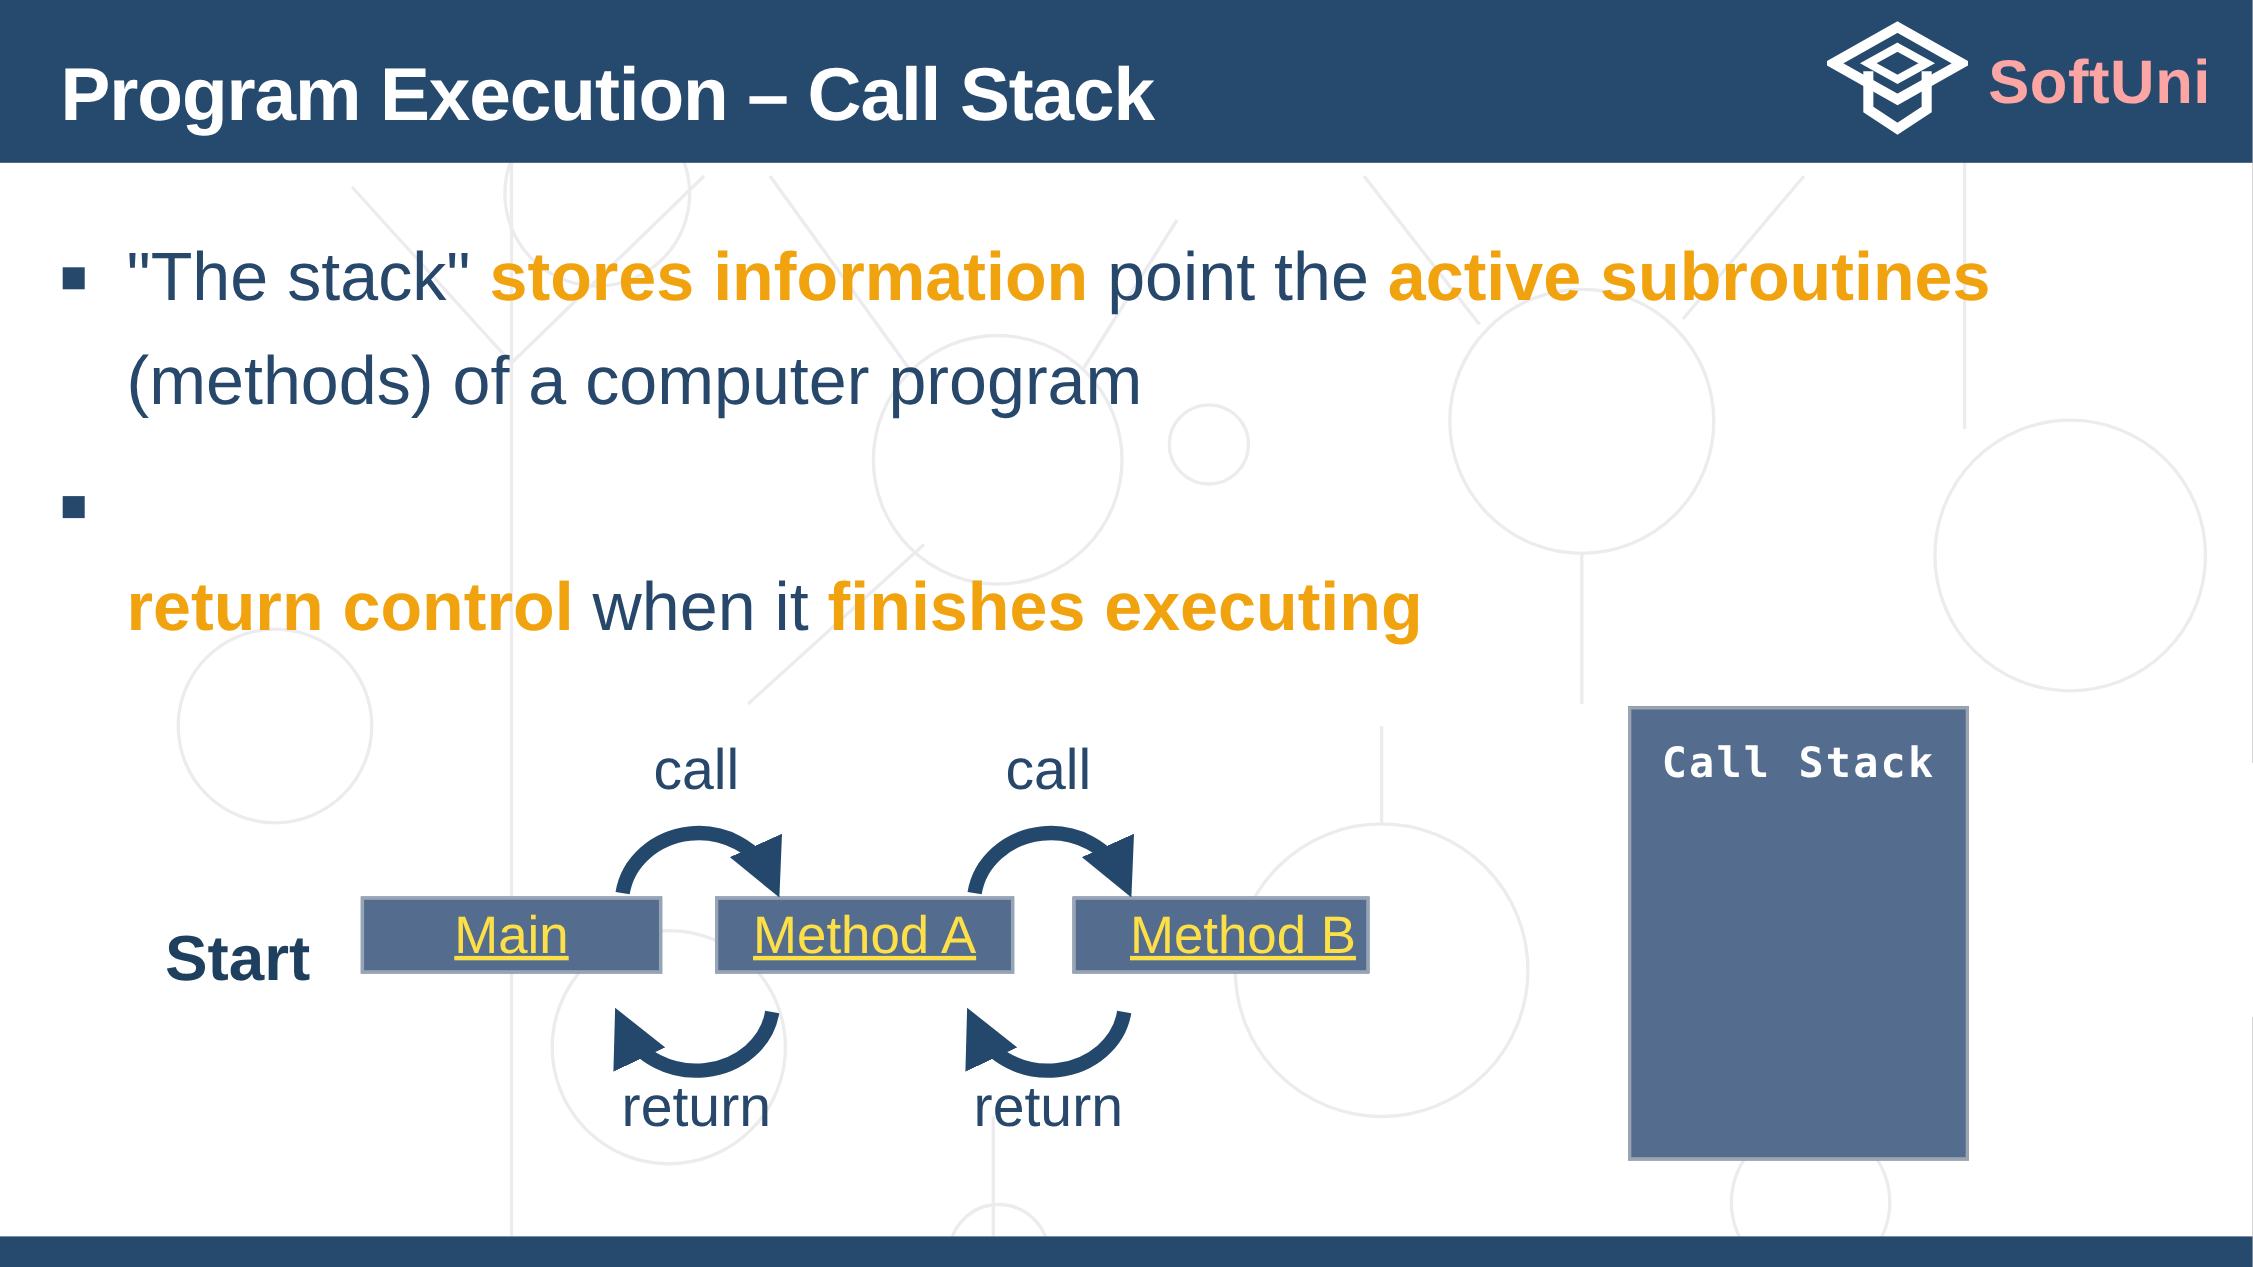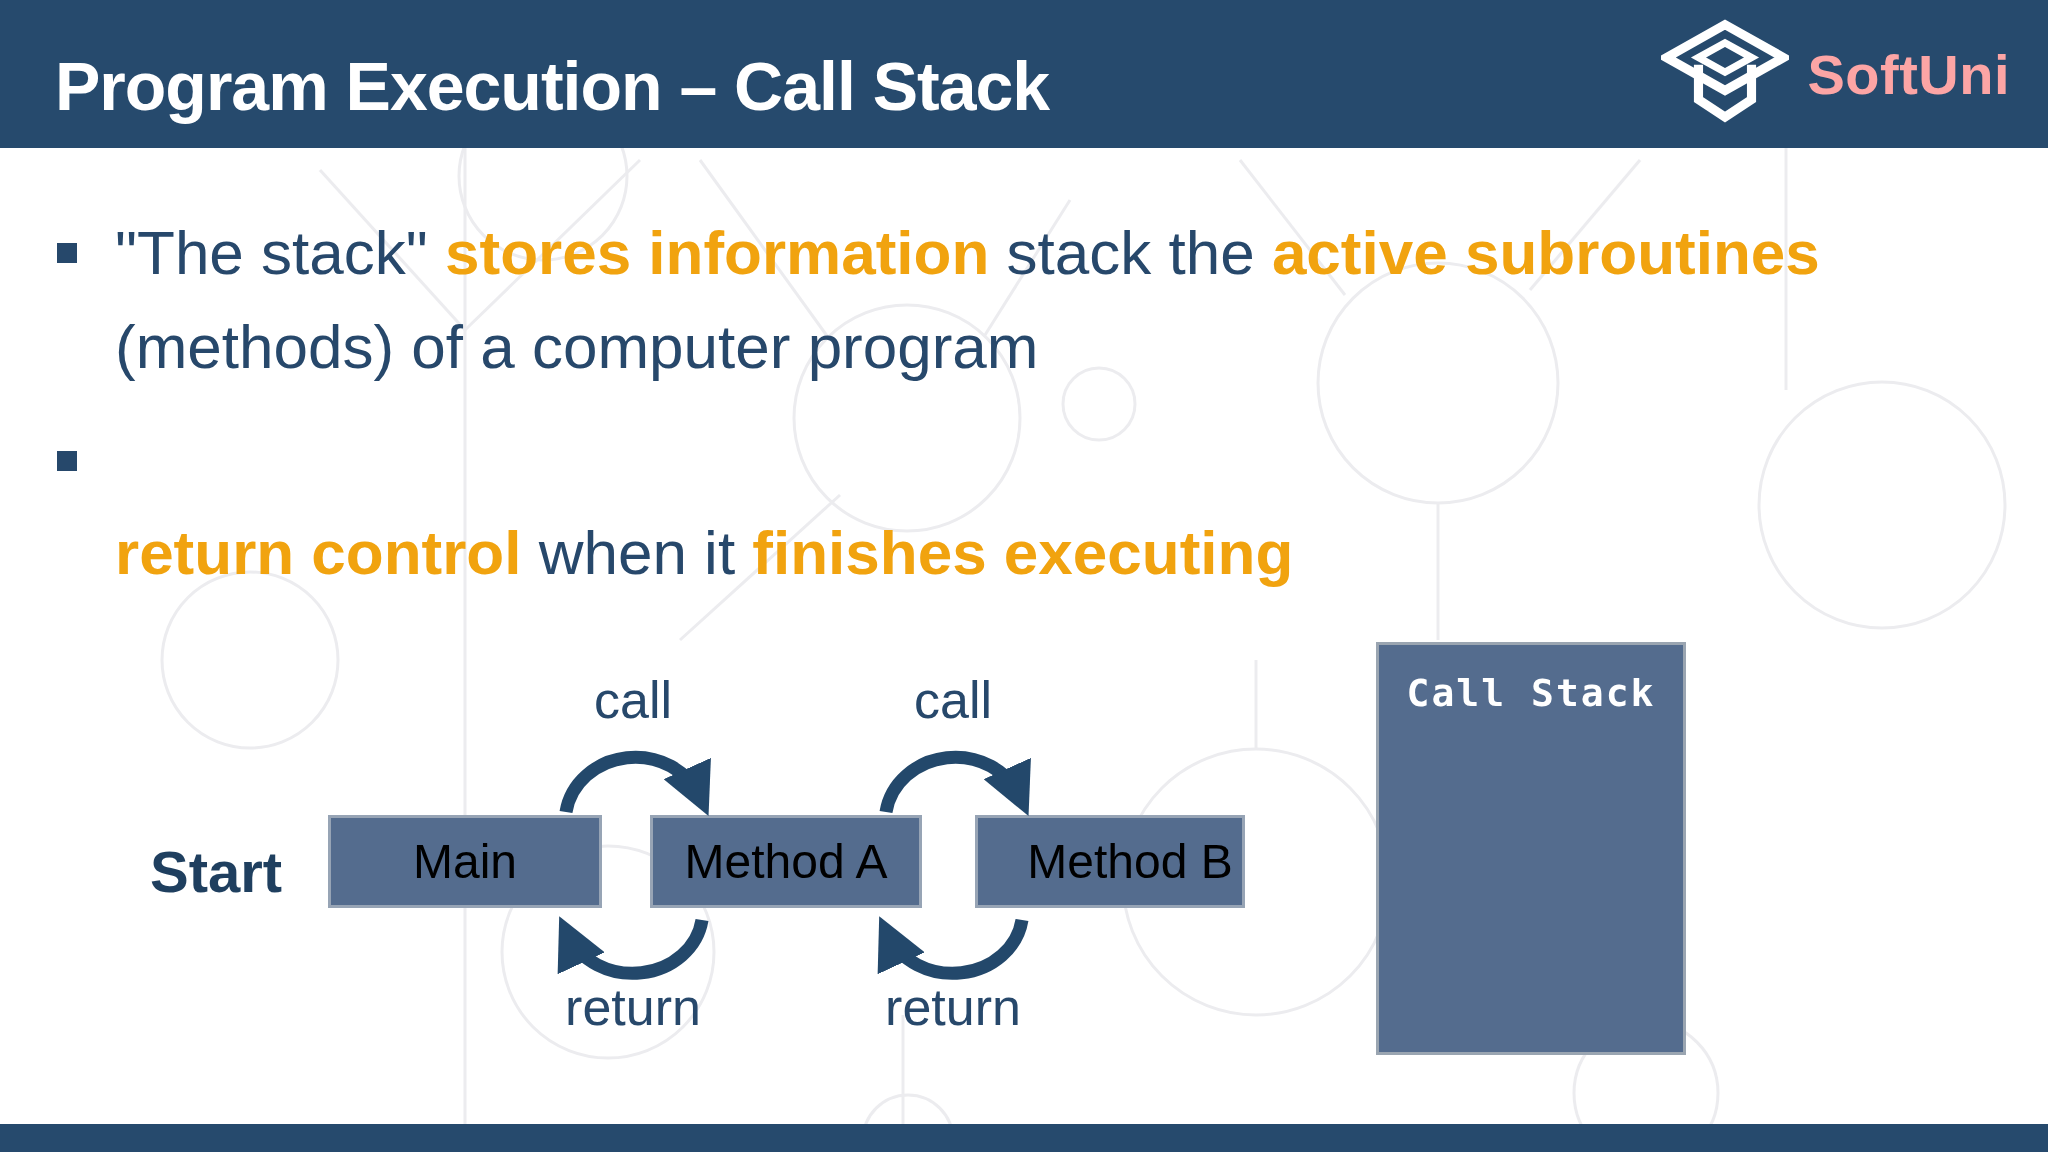--- a/index.html
+++ b/index.html
@@ -18,34 +18,34 @@
   
   .content{position:absolute;inset:0;z-index:1;}
   .bullet-sq{position:absolute;left:57px;width:20px;height:20px;background:#26486b;}
   .b1{top:243px}.b2{top:451px}
   .line{position:absolute;left:115px;height:74px;line-height:74px;font-size:62px;
         color:#27486b;white-space:pre;}
   .l1{top:216px}.l2{top:310px}.l3{top:424px}.l4{top:516px}
   .line .em{color:#f1a30f;font-weight:700;}
   
   .start-label{position:absolute;left:150px;top:838px;font-size:58px;font-weight:700;color:#1f3f5f;}
-  .dbox{position:absolute;top:815px;height:93px;background:#546c8e;border:3px solid #97a4b5;
+  .dbox{position:absolute;top:815px;height:70px;background:#546c8e;border:3px solid #97a4b5;
         box-sizing:border-box;display:flex;align-items:center;justify-content:center;
-        color:#000000;font-size:48px;}
+        color:#fde047;font-size:48px;text-decoration:underline;}
   .box-main{left:328px;width:274px;}
   .box-a{left:650px;width:272px;}
   .box-b{left:975px;width:270px;padding-left:40px;}
   .arc-label{position:absolute;transform:translate(-50%,-50%);font-size:52px;color:#27486b;}
   .call1{left:633px;top:700px;}
   .call2{left:953px;top:700px;}
   .ret1{left:633px;top:1007px;}
   .ret2{left:953px;top:1007px;}
   .arrows{position:absolute;left:0;top:0;z-index:1;pointer-events:none;}
   
-  .stack-box{position:absolute;left:1376px;top:642px;width:310px;height:413px;background:#546c8e;
+  .stack-box{position:absolute;left:1480px;top:642px;width:310px;height:413px;background:#546c8e;
              border:3px solid #9aa5b1;box-sizing:border-box;}
   .stack-title{margin-top:26px;text-align:center;color:#ffffff;
                font-family:"DejaVu Sans Mono",monospace;font-weight:700;font-size:38px;letter-spacing:2px;}
 </style>
 </head>
 <body>
 
 <div class="slide">
 
   <svg class="bg-pattern" width="2048" height="1152">
@@ -87,21 +87,21 @@
       </svg>
       <span class="logo-text">SoftUni</span>
     </div>
   </header>
 
   <main class="content">
 
     <div class="bullet-sq b1"></div>
     <div class="bullet-sq b2"></div>
 
-    <div class="line l1"><span>"The stack" </span><span class="em">stores information</span><span> stack the </span><span class="em">active subroutines</span></div>
+    <div class="line l1"><span>"The stack" </span><span class="em">stores information</span><span> point the </span><span class="em">active subroutines</span></div>
     <div class="line l2"><span>(methods) of a computer program</span></div>
     <div class="line l4"><span class="em">return control</span><span> when it </span><span class="em">finishes executing</span></div>
 
     <div class="start-label">Start</div>
 
     <div class="dbox box-main">
       <span>Main</span>
     </div>
     <div class="dbox box-a">
       <span>Method A</span>

